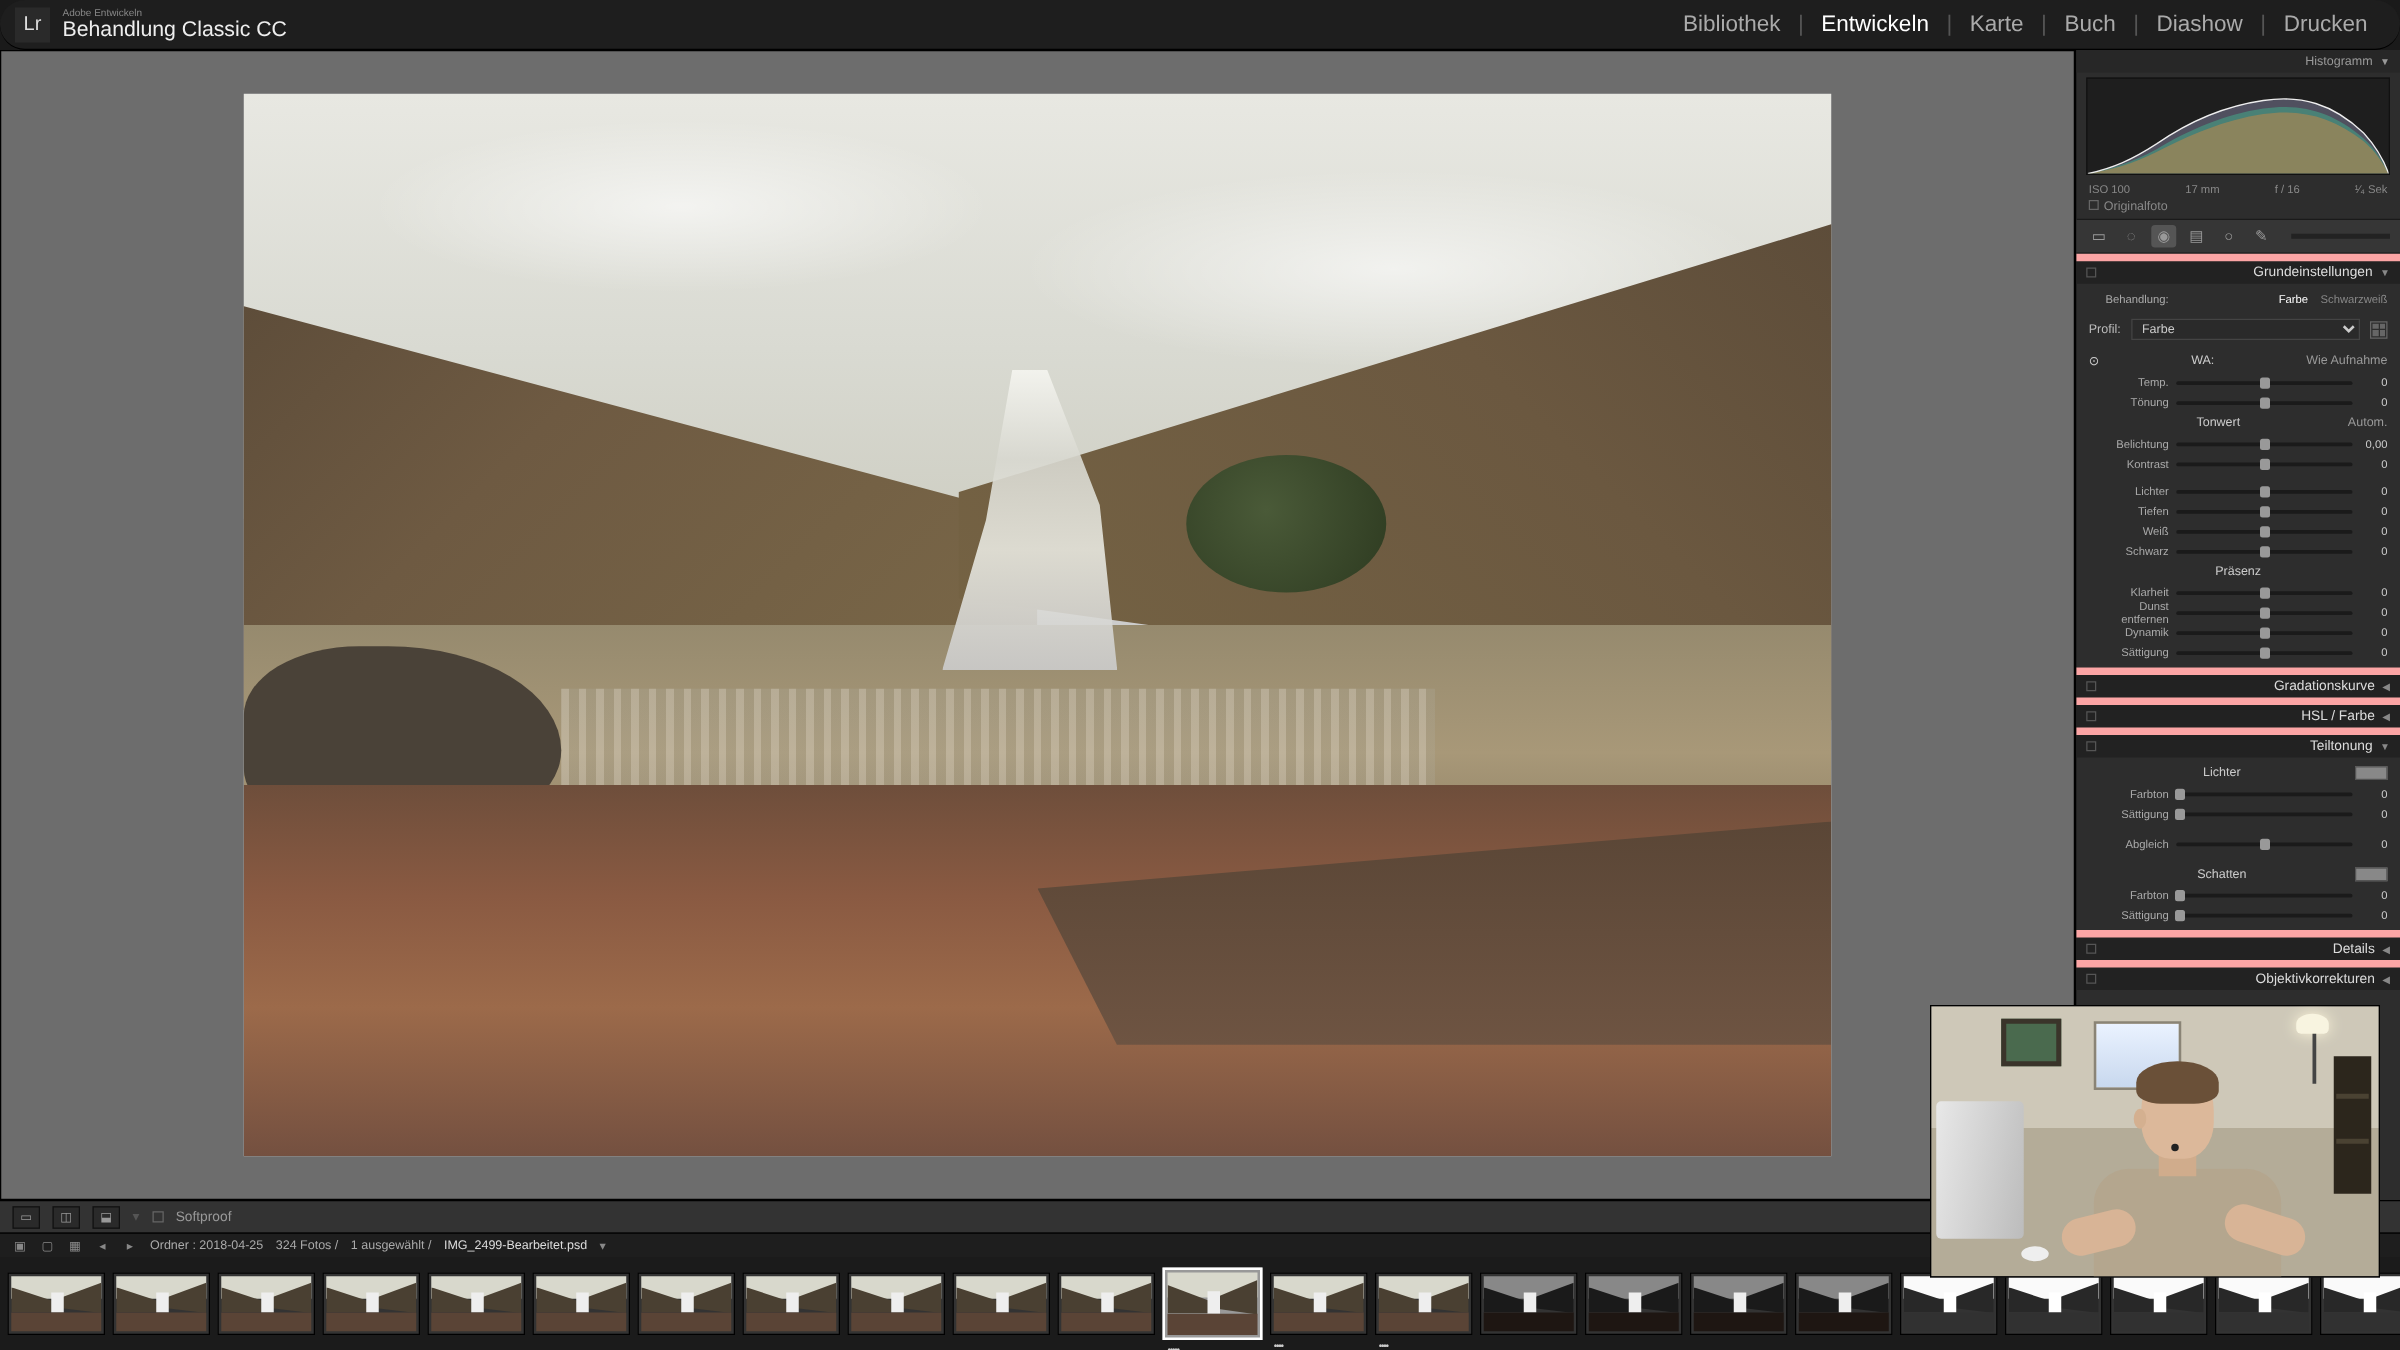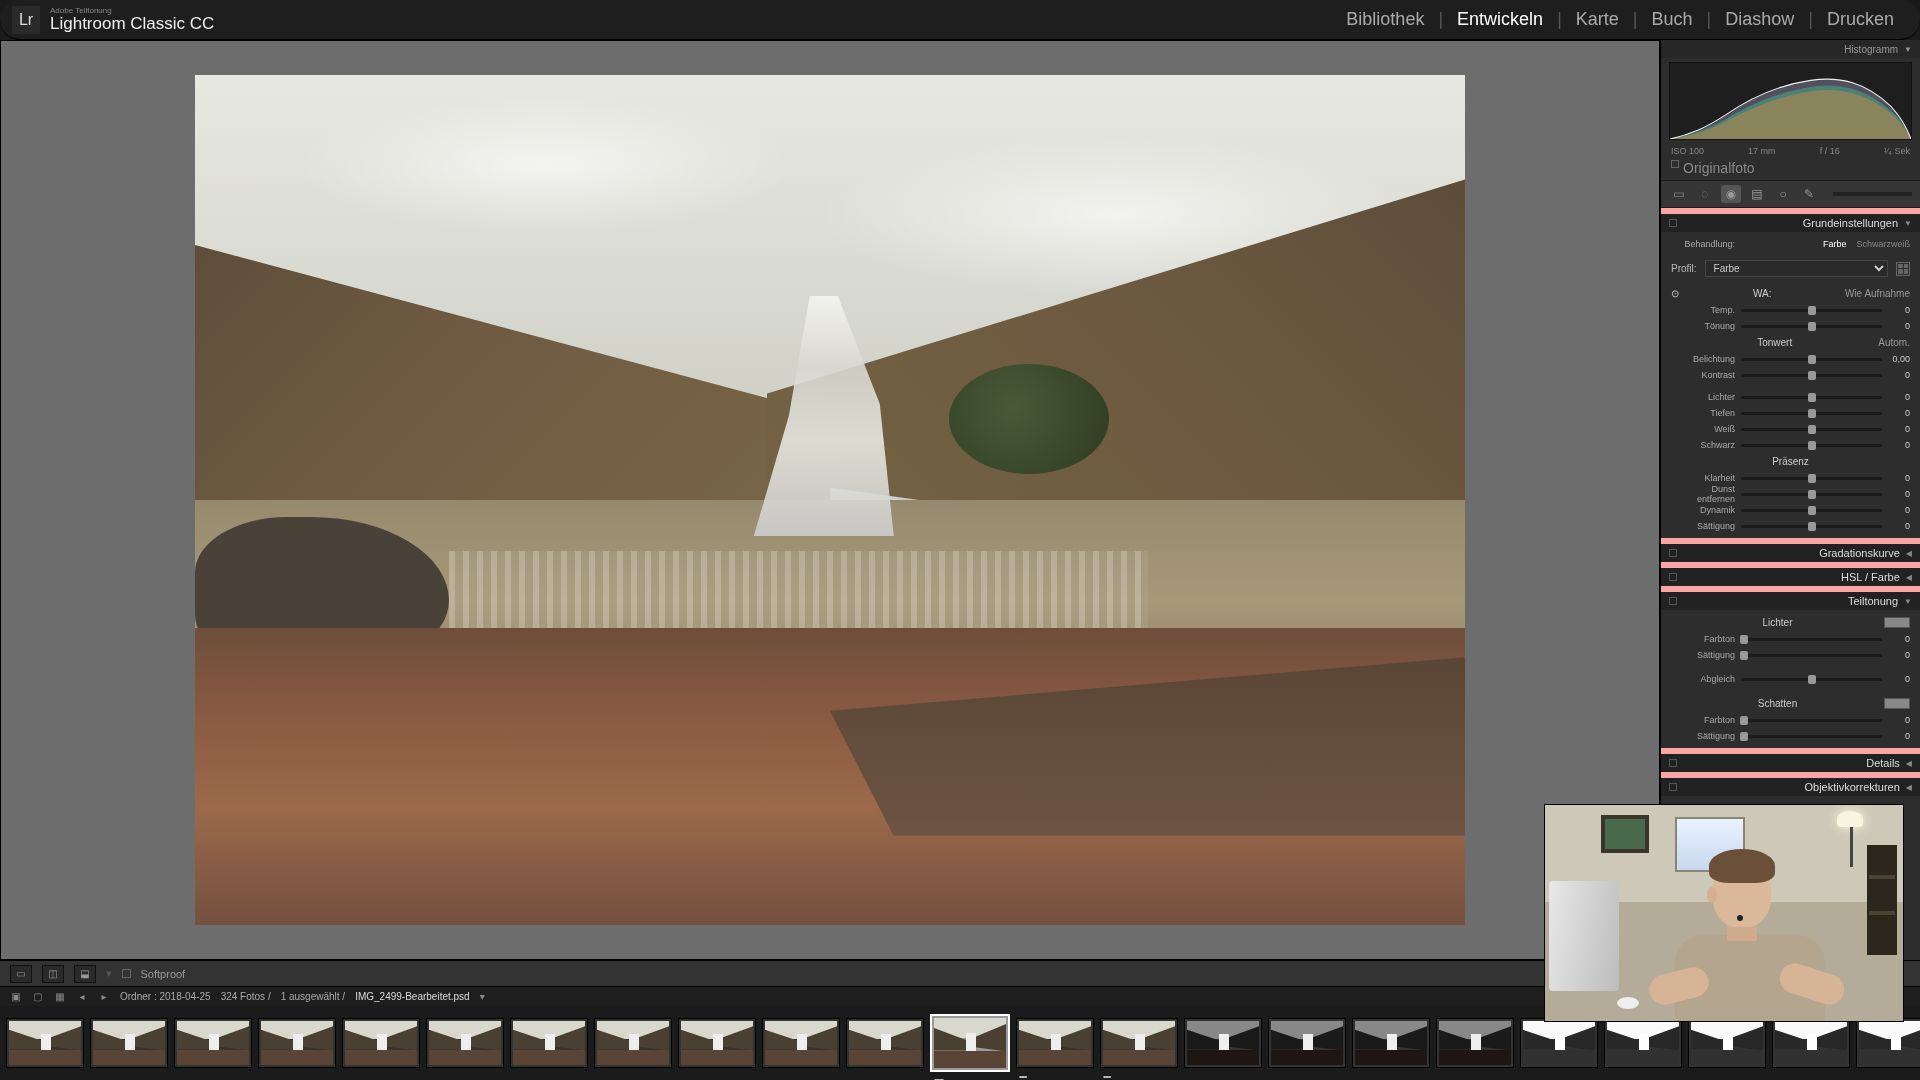--- a/index.html
+++ b/index.html
@@ -37,21 +37,21 @@
 .rocks-l { position:absolute; bottom:30%; left:0; width:20%; height:18%; background:#4a4238; border-radius:40% 60% 50% 40%; }
 .splash { position:absolute; bottom:30%; left:20%; width:55%; height:14%; background: repeating-linear-gradient(90deg, rgba(255,255,255,0.25) 0 6px, rgba(180,180,170,0.2) 6px 14px); }
 
 
 .rpanel { width: 260px; background: #2d2d2d; display: flex; flex-direction: column; font-size: 10px; color: #bbb; overflow: hidden; border-left:1px solid #000;}
 .hist-head { height: 18px; background:#272727; display:flex; align-items:center; justify-content:flex-end; padding:0 8px; font-size:10px; color:#999; }
 .hist-head .tri { margin-left:6px; font-size:8px; }
 .histogram { height: 78px; background:#1e1e1e; margin:4px 8px; position:relative; overflow:hidden; border:1px solid #111;}
 .histogram svg { width:100%; height:100%; }
 .hist-info { display:flex; justify-content:space-between; padding:2px 10px; font-size:9px; color:#888; }
-.hist-orig { padding:2px 10px 4px; font-size:14px; color:#888; display:flex; align-items:flex-start; gap:4px; }
+.hist-orig { padding:2px 10px 4px; font-size:10px; color:#888; display:flex; align-items:flex-start; gap:4px; }
 .hist-orig .cb { width:8px; height:8px; border:1px solid #666; }
 
 .toolstrip { height: 28px; background:#363636; display:flex; align-items:center; padding:0 8px; gap:6px; border-top:1px solid #1a1a1a; border-bottom:1px solid #1a1a1a; }
 .tool { width:20px; height:18px; display:flex; align-items:center; justify-content:center; color:#999; font-size:12px; cursor:pointer; }
 .tool.active { background:#555; border-radius:3px; }
 .tool-slider { flex:1; height:4px; background:#222; margin-left:8px; position:relative; }
 
 .panel-title { background:#222; padding:3px 8px; font-size:11px; color:#ddd; text-align:right; border-top:6px solid #fca5a5; display:flex; align-items:center; justify-content:flex-end; gap:6px;}
 .panel-title .tw { font-size:8px; color:#888;}
 .panel-title .sw { width:8px; height:8px; border:1px solid #555; margin-right:auto;}
@@ -125,22 +125,22 @@
 .webcam .shelf:before{top:30px;} .webcam .shelf:after{top:66px;}
 
 </style>
 </head>
 <body>
 
 <div class="topbar">
   <div class="logo">
     <div class="logo-badge">Lr</div>
     <div class="logo-text">
-      <span class="logo-sub">Adobe Teiltonung</span>
-      <span class="logo-main">Lightroom Classic CC</span>
+      <span class="logo-sub">Adobe Entwickeln</span>
+      <span class="logo-main">Behandlung Classic CC</span>
     </div>
   </div>
   <div class="module-picker" id="modules">
       <span class="module-item">Bibliothek</span>
       <span class="module-sep">|</span>
       <span class="module-item active">Entwickeln</span>
       <span class="module-sep">|</span>
       <span class="module-item">Karte</span>
       <span class="module-sep">|</span>
       <span class="module-item">Buch</span>

